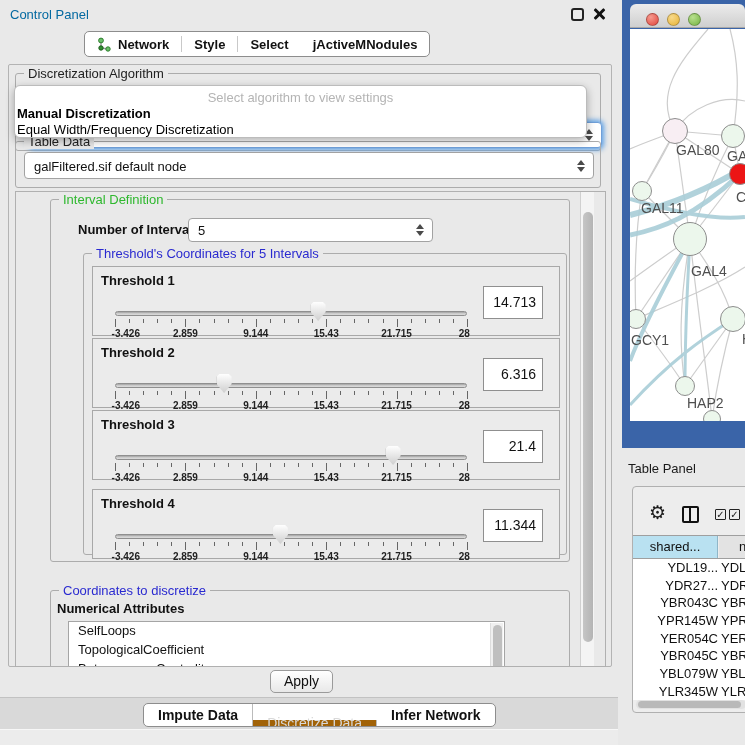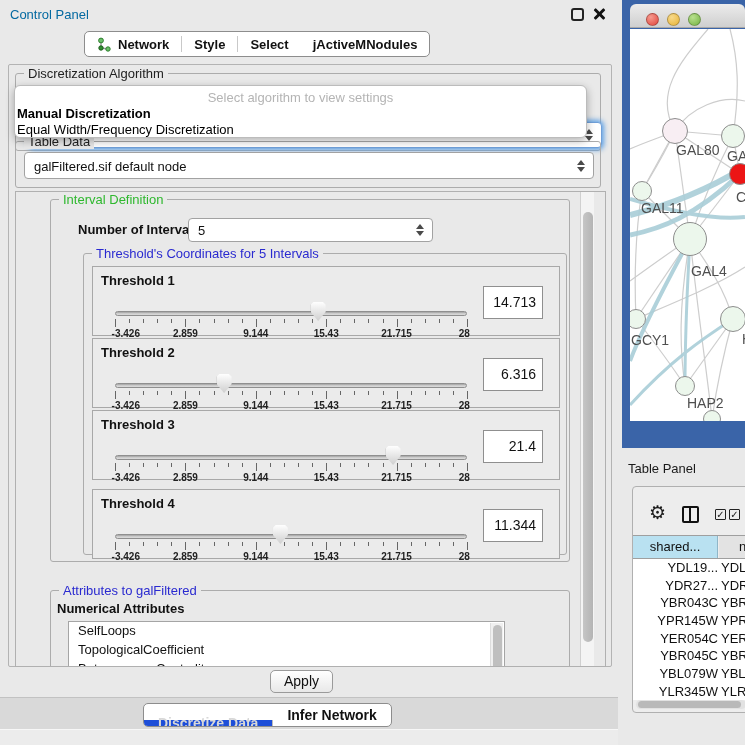--- a/index.html
+++ b/index.html
@@ -66,21 +66,21 @@
   #attr-scroll i { position:absolute; left:2px; top:2px; width:9px; height:50px; border-radius:5px; background:#bfbfbf; display:block; }
   
   #apply-btn { position:absolute; left:270px; top:670px; width:63px; height:23px; background:linear-gradient(#ffffff,#e8e8e8);
     border:1px solid #9a9a9a; border-radius:5px; font-size:14px; color:#111; text-align:center; line-height:21px; cursor:pointer; }
   #bottom-strip { position:absolute; left:0; top:697px; width:618px; height:32px; background:#d9d9d9; border-top:1px solid #c2c2c2; }
   #bottom-strip2 { position:absolute; left:0; top:729px; width:618px; height:16px; background:#ececec; border-top:1px solid #f7f7f7; }
   #bottom-tabs { position:absolute; left:143px; top:703px; height:24px; display:flex; background:#fff;
     border:1px solid #8d8d8d; border-radius:5px; overflow:hidden; }
   .btab { display:flex; align-items:center; padding:0 14px; font-size:14px; font-weight:bold; color:#111; cursor:pointer; white-space:nowrap; border-right:1px solid #bbb; }
   .btab:last-child { border-right:none; }
-  .btab.sel { background:#1d4ed8; color:#d8d8d8; font-weight:bold;margin-top:16px; }
+  .btab.sel { background:#a16207; color:#d8d8d8; font-weight:normal;margin-top:16px; }
   
   #net-window { position:absolute; left:622px; top:0; width:123px; height:448px; background:#3a64a8; }
   #net-titlebar { position:absolute; left:8px; top:4px; width:115px; height:24px; border-radius:6px 6px 0 0;
     background:linear-gradient(#ececec,#cfcfcf); border-bottom:1px solid #a8a8a8; }
   .tlight { position:absolute; top:9px; width:13px; height:13px; border-radius:50%; border:1px solid rgba(0,0,0,.25); cursor:pointer; }
   #net-canvas { position:absolute; left:8px; top:29px; width:115px; height:392px; background:#fff; overflow:hidden; }
   .nnode { position:absolute; border:1px solid #8d8d8d; border-radius:50%; cursor:pointer; }
   .nlabel { position:absolute; font-size:14px; color:#4f4f4f; white-space:nowrap; }
   
   #table-panel-title { position:absolute; left:628px; top:461px; font-size:13px; color:#1a1a1a; }
@@ -347,21 +347,21 @@
                 <span style="left: 303.6px;">21.715</span>
                 <span style="left: 374px; transform: translateX(-75%);">28</span>
               </div>
             <div class="thumb" style="left: 179.938px;"></div>
             <div class="th-value">11.344</div>
           </div>
         </div>
       </div>
 
       <div class="group" style="left:34px; top:398px; width:520px; height:90px;">
-        <span class="legend blue">Attributes to galFiltered</span>
+        <span class="legend blue">Coordinates to discretize</span>
         <span style="position:absolute; left:6px; top:10px; font-size:13px; font-weight:bold; color:#111;">Numerical Attributes</span>
         <div id="attr-list">
           <div class="attr-item">SelfLoops</div>
             <div class="attr-item">TopologicalCoefficient</div>
             <div class="attr-item">BetweennessCentrality</div>
             <div id="attr-scroll">
               <i></i>
             </div>
         </div>
       </div>
@@ -370,20 +370,21 @@
         <div id="v-thumb"></div>
       </div>
     </div>
   </div>
 
   <div id="apply-btn">Apply</div>
 
   <div id="bottom-strip"></div>
   <div id="bottom-strip2"></div>
   <div id="bottom-tabs">
+    <div class="btab">Impute Data</div>
     <div class="btab sel">Discretize Data</div>
     <div class="btab">Infer Network</div>
   </div>
 </div>
 
 <div id="net-window">
   <div id="net-titlebar">
     <span class="tlight" style="left:16px; background:radial-gradient(circle at 35% 30%, #f59a8e, #e2453c);"></span>
     <span class="tlight" style="left:37px; background:radial-gradient(circle at 35% 30%, #f7d98a, #e8b437);"></span>
     <span class="tlight" style="left:58px; background:radial-gradient(circle at 35% 30%, #b8e08e, #74b343);"></span>

